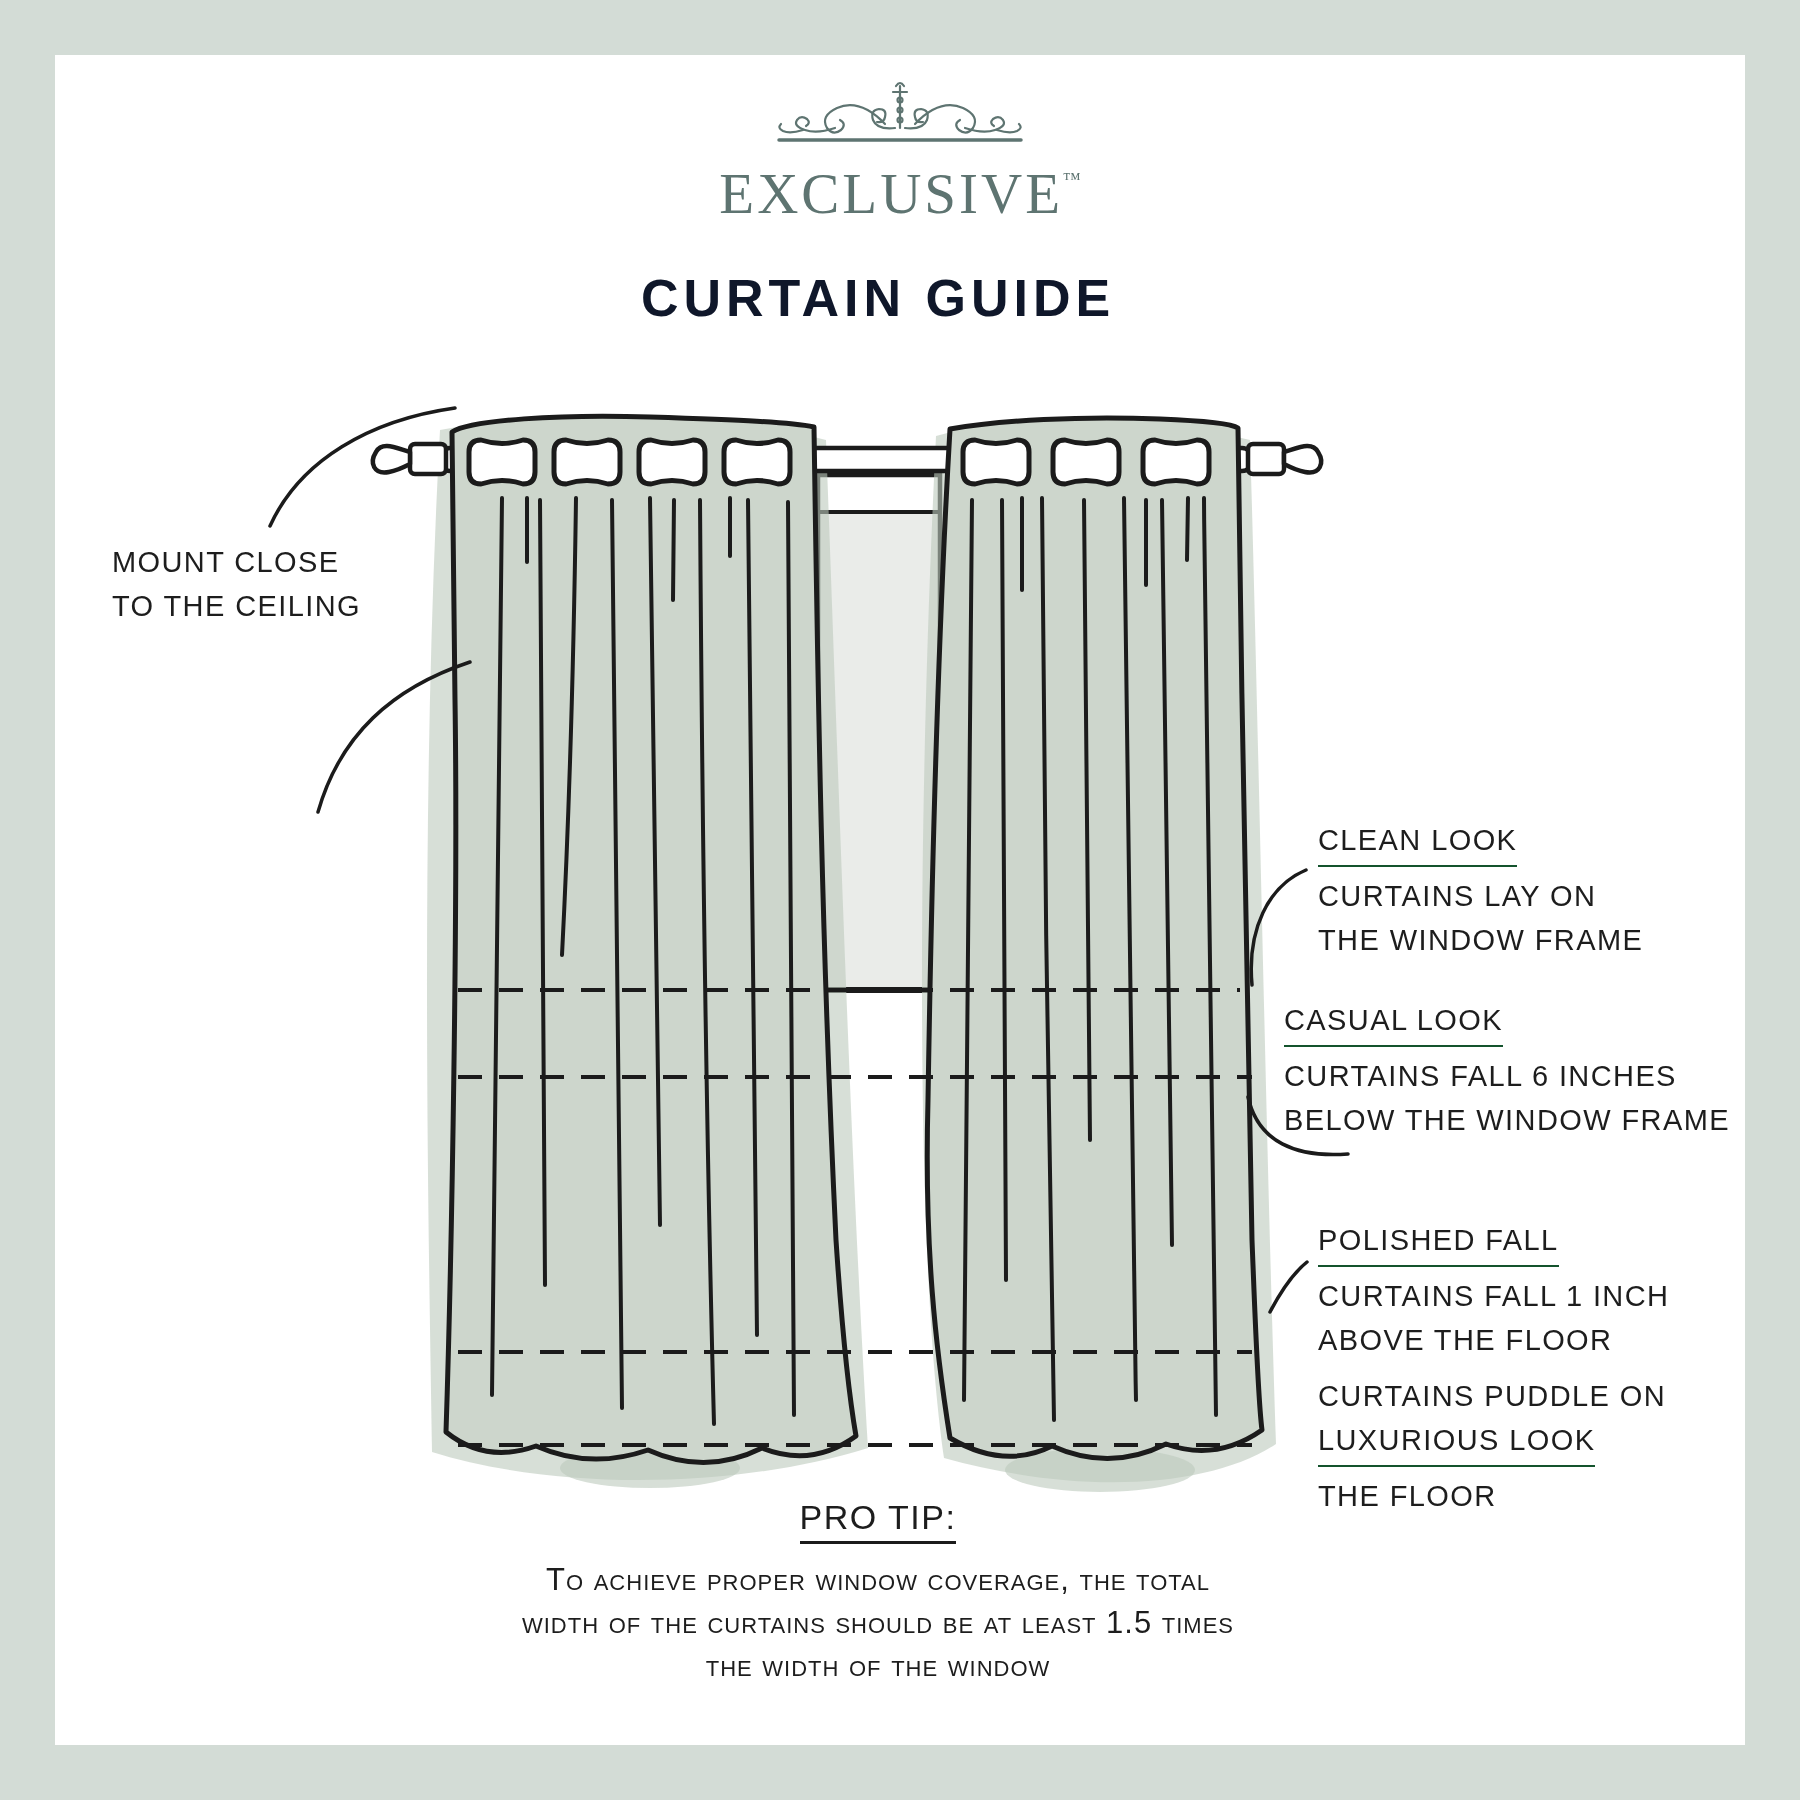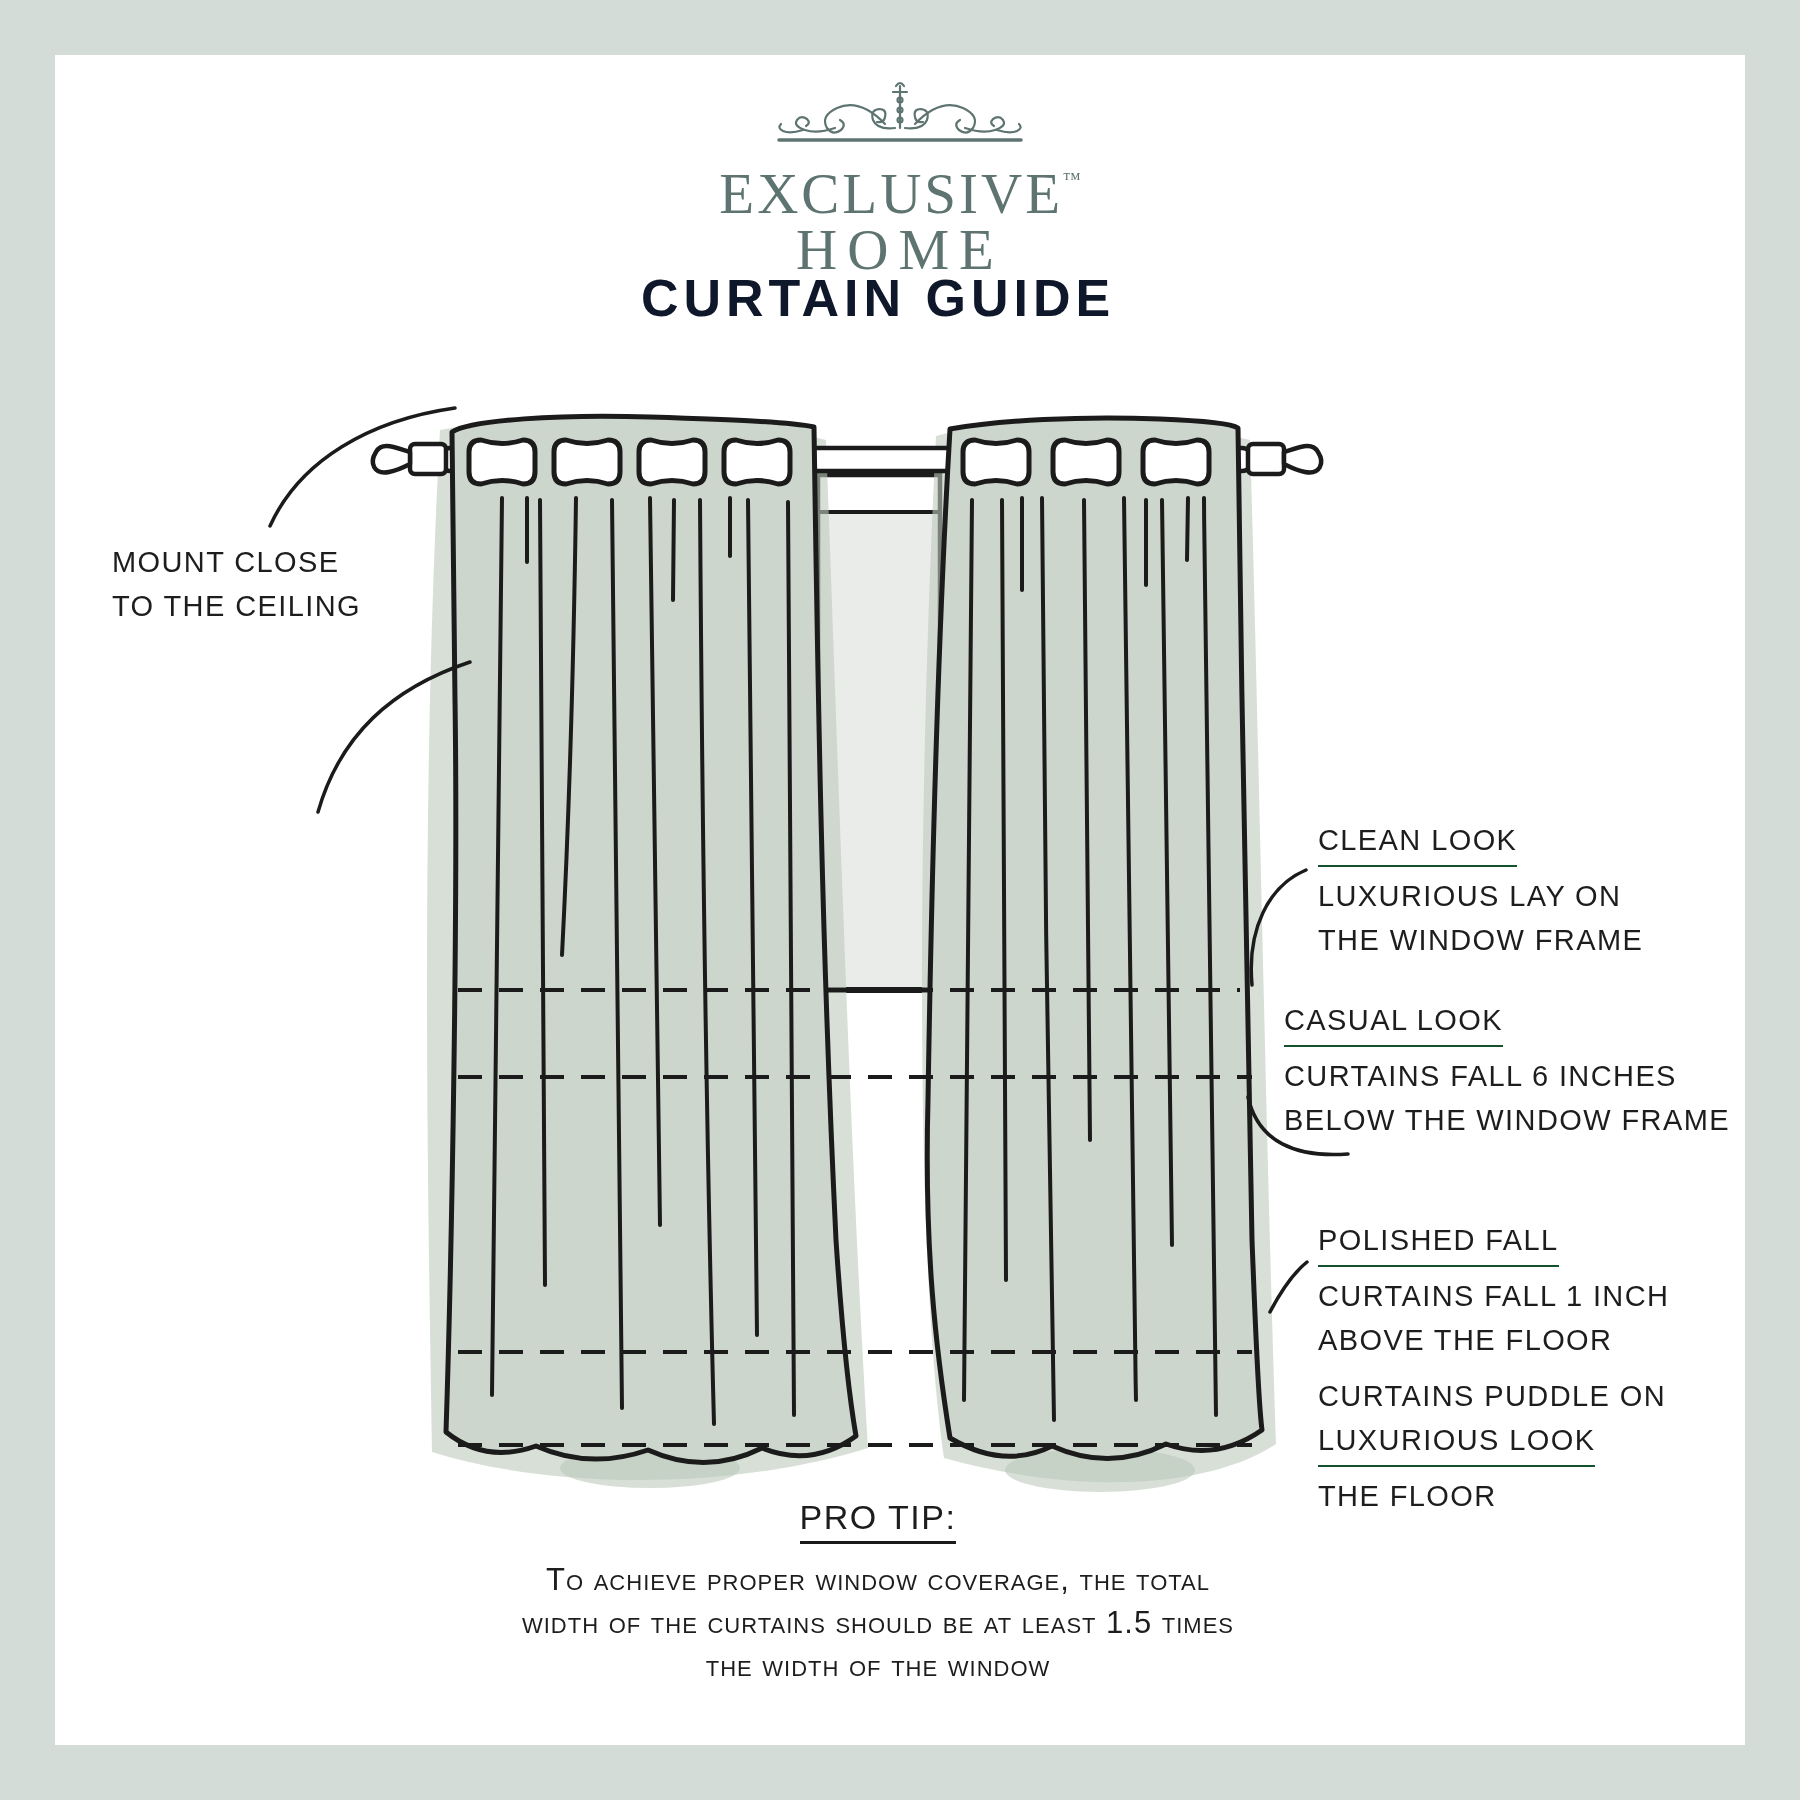--- a/index.html
+++ b/index.html
@@ -173,34 +173,33 @@
       <path d="M 140 50 Q 158 52 162 42 Q 165 32 156 31 Q 148 31 150 39 Q 151 45 158 44"></path>
       <path d="M 120 46 Q 95 20 72 30 Q 55 38 62 50 Q 68 58 76 52 Q 82 46 75 42"></path>
       <path d="M 150 46 Q 175 20 198 30 Q 215 38 208 50 Q 202 58 194 52 Q 188 46 195 42"></path>
       <path d="M 70 50 Q 52 56 40 52 Q 28 48 32 42 Q 36 37 42 41 Q 46 45 41 48"></path>
       <path d="M 200 50 Q 218 56 230 52 Q 242 48 238 42 Q 234 37 228 41 Q 224 45 229 48"></path>
       <path d="M 38 52 Q 25 56 18 53 Q 12 50 16 46"></path>
       <path d="M 232 52 Q 245 56 252 53 Q 258 50 254 46"></path>
       <line x1="14" y1="62" x2="256" y2="62" stroke-width="3.5"></line>
     </svg>
     <div class="brand-line1"><span>EXCLUSIVE</span><sup>™</sup></div>
-    <div class="brand-line2">HOME</div>
   </div>
 
   <div class="page-title">CURTAIN GUIDE</div>
 
   <div class="note note-mount">
     <div>MOUNT CLOSE</div>
     <div>TO THE CEILING</div>
   </div>
 
 
   <div class="note note-clean">
     <div><span class="heading">CLEAN LOOK</span></div>
-    <div>LUXURIOUS LAY ON</div>
+    <div>CURTAINS LAY ON</div>
     <div>THE WINDOW FRAME</div>
   </div>
 
   <div class="note note-casual">
     <div><span class="heading">CASUAL LOOK</span></div>
     <div>CURTAINS FALL 6 INCHES</div>
     <div>BELOW THE WINDOW FRAME</div>
   </div>
 
   <div class="note note-polished">

